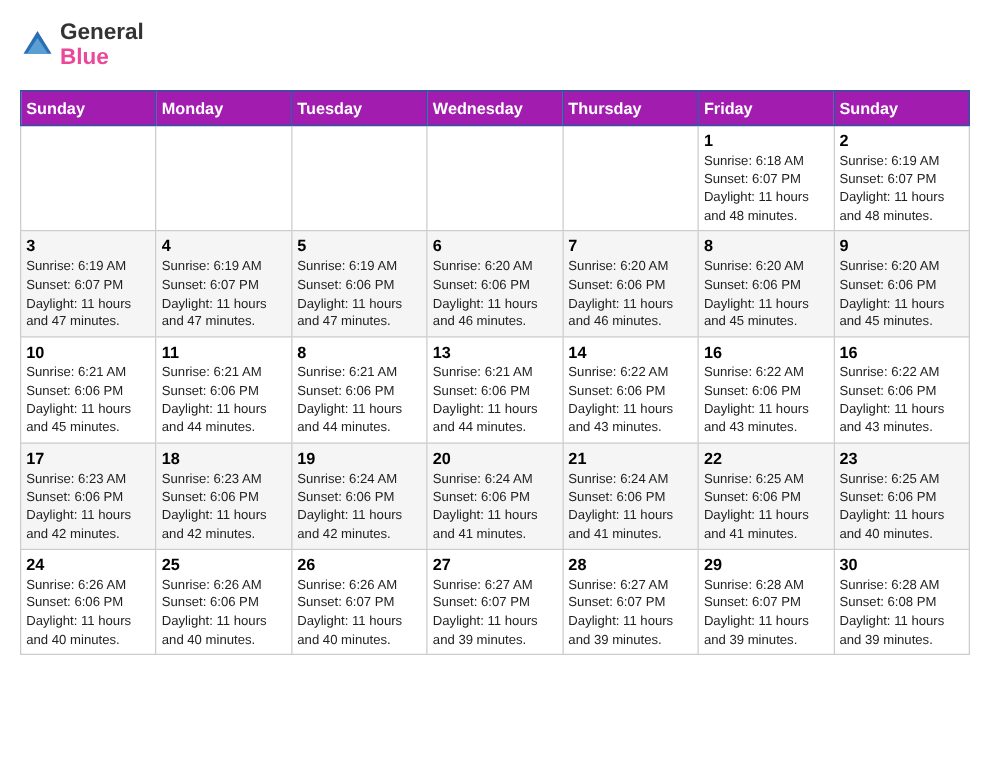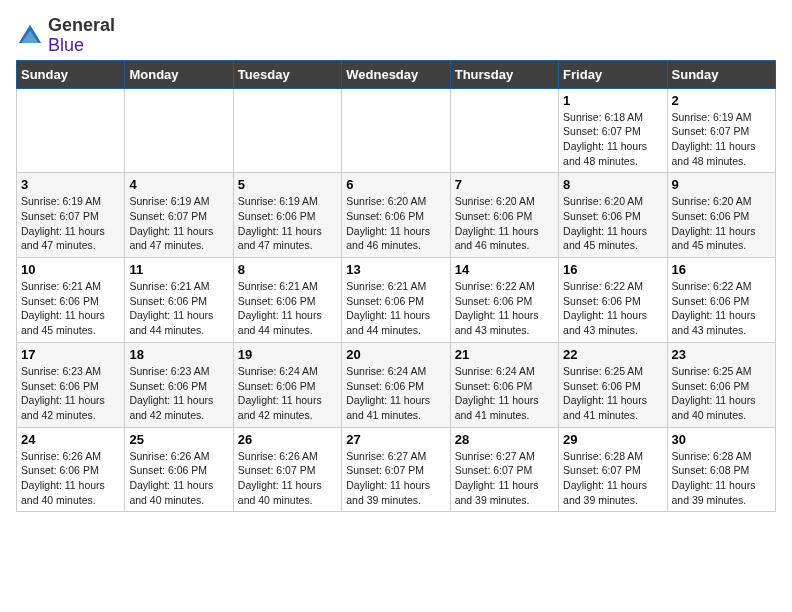--- a/index.html
+++ b/index.html
@@ -7,41 +7,41 @@
       font-family: Arial, sans-serif;
       background: #fff;
       width: 792px;
       min-height: 612px;
       padding: 16px;
     }
     .header {
       display: flex;
       align-items: flex-start;
       justify-content: space-between;
-      margin-bottom: 4px;
+      margin-bottom: 16px;
     }
     .logo {
       display: flex;
       align-items: center;
       gap: 4px;
     }
     .logo-text {
       display: flex;
       flex-direction: column;
       line-height: 1.1;
     }
     .logo-general {
       font-size: 18px;
       font-weight: bold;
       color: #333;
     }
     .logo-blue {
       font-size: 18px;
-      font-weight: normal;
-      color: #4c1d95;
+      font-weight: bold;
+      color: #ec4899;
     }
     .logo-icon {
       width: 28px;
       height: 28px;
     }
     .title-area {
       text-align: right;
     }
     .month-title {
       font-size: 32px;
@@ -51,21 +51,21 @@
     .location {
       font-size: 15px;
       color: #444;
     }
     table {
       width: 100%;
       border-collapse: collapse;
       font-size: 11px;
     }
     thead tr th {
-      background: #404040;
+      background: #a21caf;
       color: #fff;
       padding: 6px 4px;
       text-align: left;
       font-size: 13px;
       font-weight: bold;
       border: 1px solid #1a5ea0;
     }
     tbody tr td {
       border: 1px solid #ccc;
       vertical-align: top;

